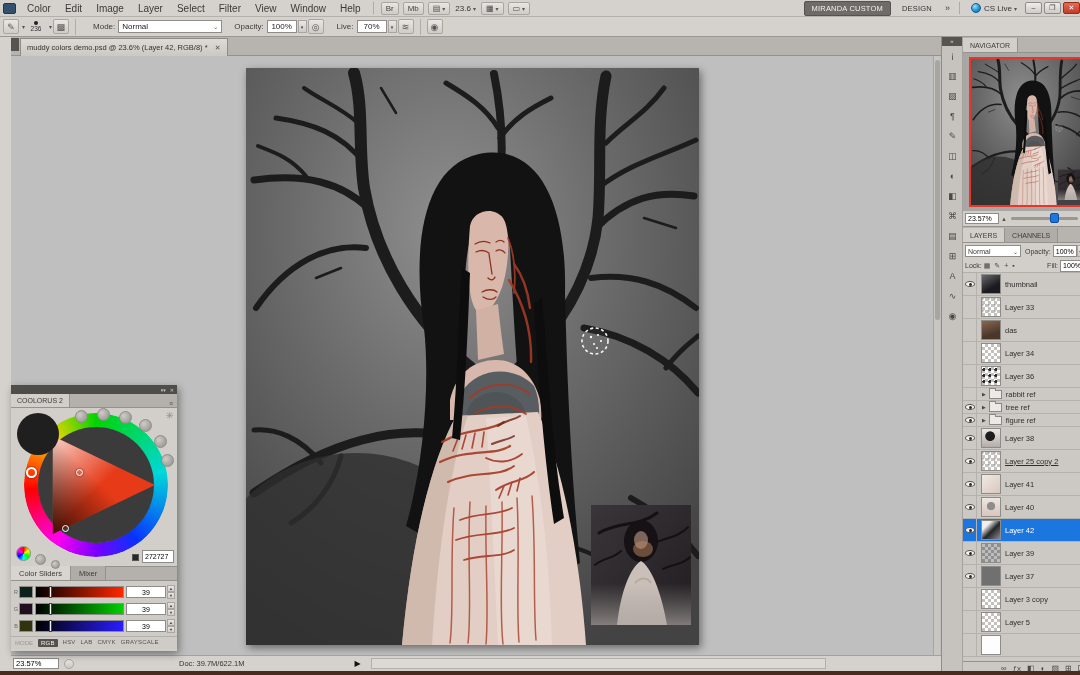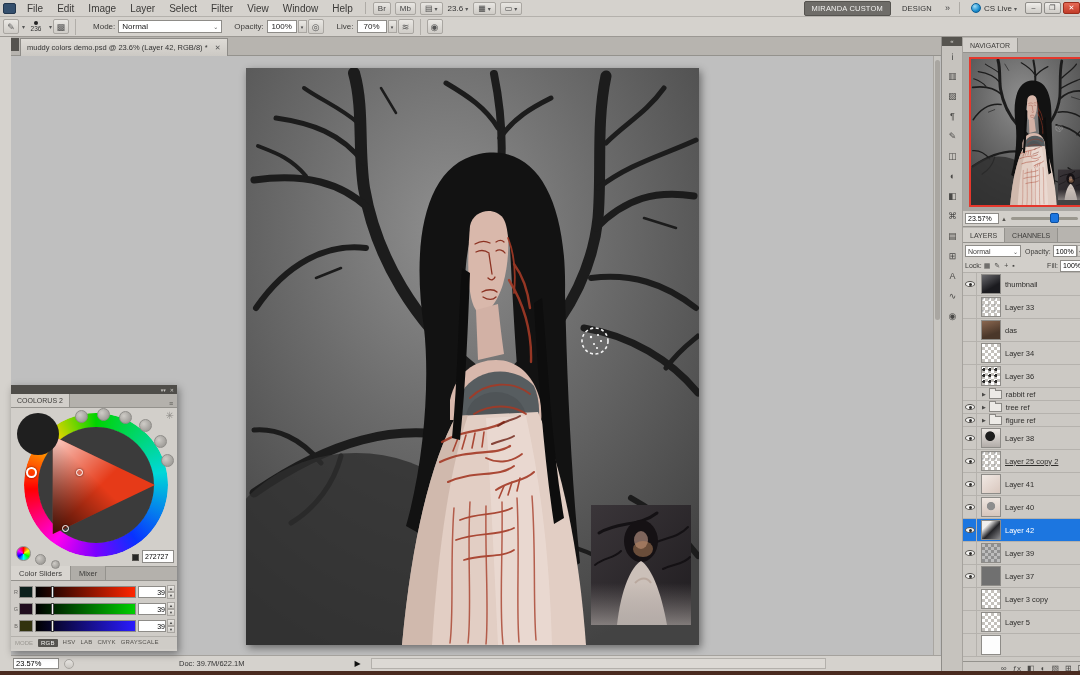--- a/index.html
+++ b/index.html
@@ -144,21 +144,21 @@
   .co-subtab.active{background:#d8d5d0}
   #co-sliders{background:#cfccc7;padding:3px 2px 1px}
   .slider-row{display:flex;align-items:center;height:16px;margin-bottom:1px}
   .ch-label{width:6px;font-size:5.5px;color:#6a6865;text-align:center}
   .sl-swatch{width:14px;height:12px;border:1px solid #8e8c88;flex:none}
   .sl-track{position:relative;flex:1;height:12px;border:1px solid #8e8c88;margin:0 2px}
   .sl-track.r{background:linear-gradient(to right,#000,#ff2600)}
   .sl-track.g{background:linear-gradient(to right,#000,#00cf00)}
   .sl-track.b{background:linear-gradient(to right,#000,#2a1cff)}
   .sl-marker{position:absolute;left:15%;top:-1px;width:3px;height:12px;background:#f2f2f2;border:1px solid #444}
-  .sl-value{width:28px;height:12px;border:1px solid #8e8c88;background:#fff;font-size:7px;text-align:right;flex:none}
+  .sl-value{width:40px;height:12px;border:1px solid #8e8c88;background:#fff;font-size:7px;text-align:center;flex:none}
   .sl-steppers{display:flex;flex-direction:column;width:8px;flex:none;margin-left:1px}
   .sl-steppers span{font-size:4px;line-height:5px;color:#444;text-align:center;border:1px solid #a9a6a1;background:linear-gradient(#e9e7e3,#cfccc7)}
   #co-moderow{height:13px;background:#cfccc7;display:flex;align-items:center;font-size:6px;color:#8a8884;padding-left:4px;border-top:1px solid #b3b0ab}
   .mode-chip{margin-right:5px;color:#55534f;letter-spacing:.2px}
   .mode-chip.active{background:#55534f;color:#f2f1ef;padding:1px 3px;border-radius:1px}
   #co-modelabel{margin-right:5px;color:#9a9792}
 </style>
 </head>
 <body>
 
@@ -262,21 +262,21 @@
       </g>
     </symbol>
   </defs>
 </svg>
 
 <div id="app">
 
   <div id="menubar">
     <div id="appicon"></div>
     <div style="display:flex">
-        <span class="menu-item">File</span>
+        <span class="menu-item">Color</span>
         <span class="menu-item">Edit</span>
         <span class="menu-item">Image</span>
         <span class="menu-item">Layer</span>
         <span class="menu-item">Select</span>
         <span class="menu-item">Filter</span>
         <span class="menu-item">View</span>
         <span class="menu-item">Window</span>
         <span class="menu-item">Help</span>
       </div>
     <div class="mb-sep"></div>

